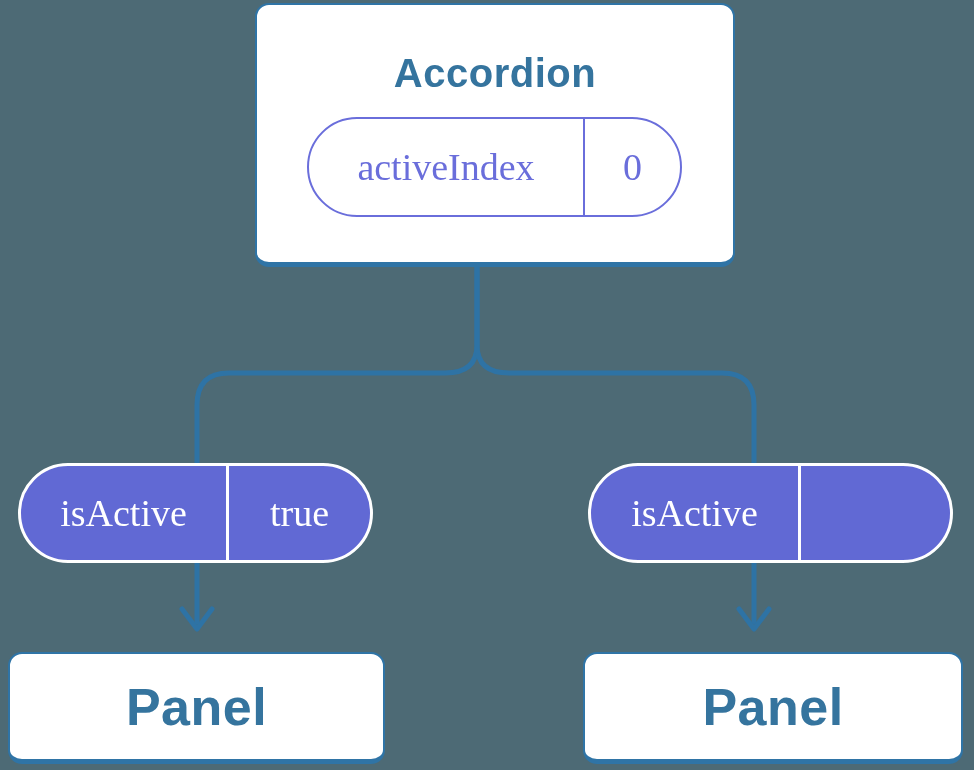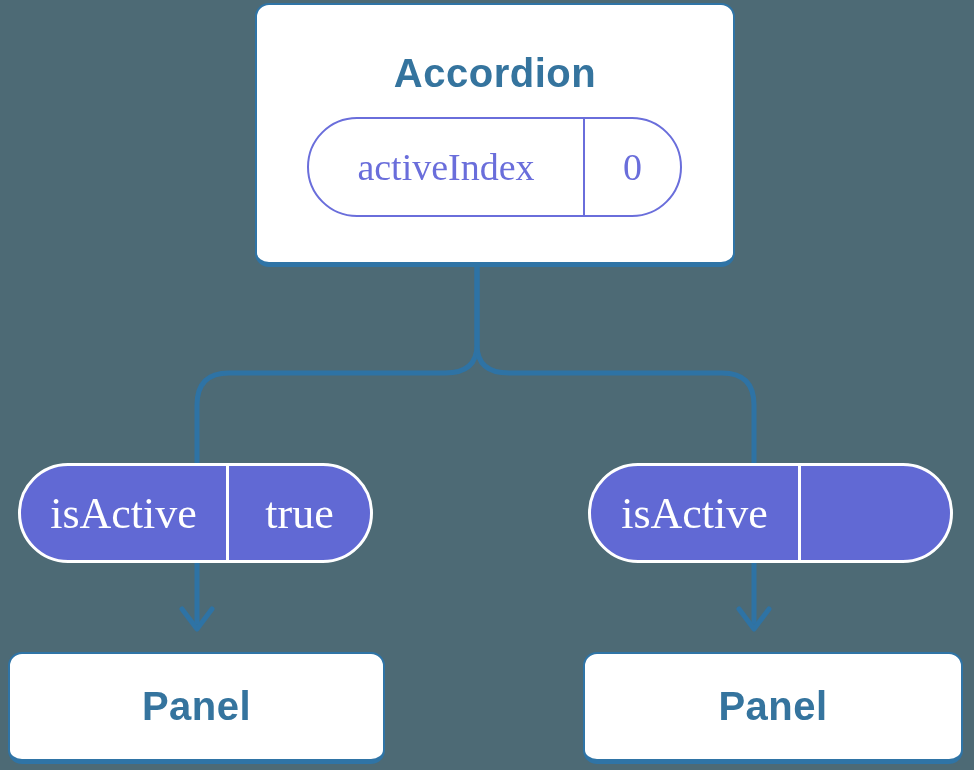--- a/index.html
+++ b/index.html
@@ -56,21 +56,21 @@
     text-align: center;
     font-size: 40px;
     font-weight: 600;
     color: var(--heading, #35749e);
     letter-spacing: 0.5px;
   }
   .panel-card {
     display: flex;
     align-items: center;
     justify-content: center;
-    font-size: 40px;
+    font-size: 52px;
     font-weight: 600;
     color: var(--heading, #35749e);
     letter-spacing: 0.5px;
   }
   .panel-left  { left: 8px;   top: 652px; width: 377px; height: 112px; }
   .panel-right { left: 583px; top: 652px; width: 380px; height: 112px; }
   
   .pill {
     position: absolute;
     display: flex;
@@ -99,21 +99,21 @@
     width: 276px;
     border-right: 2.5px solid var(--purple-outline, #6a6edb);
   }
   .state-pill .seg-value { flex: 1; }
   .prop-pill {
     top: 463px;
     height: 100px;
     background: var(--purple-fill, #6169d4);
     border: 3px solid var(--pill-text-light, #ffffff);
     color: var(--pill-text-light, #ffffff);
-    font-size: 44px;
+    font-size: 38px;
     font-weight: 500;
   }
   .prop-pill .seg-name {
     border-right: 3px solid var(--pill-text-light, #ffffff);
   }
   .prop-pill .seg-value { flex: 1; text-align: right; }
   .prop-pill-left  { left: 18px;  width: 355px; }
   .prop-pill-left  .seg-name { width: 208px; }
   .prop-pill-right { left: 588px; width: 365px; }
   .prop-pill-right .seg-name { width: 210px; }

